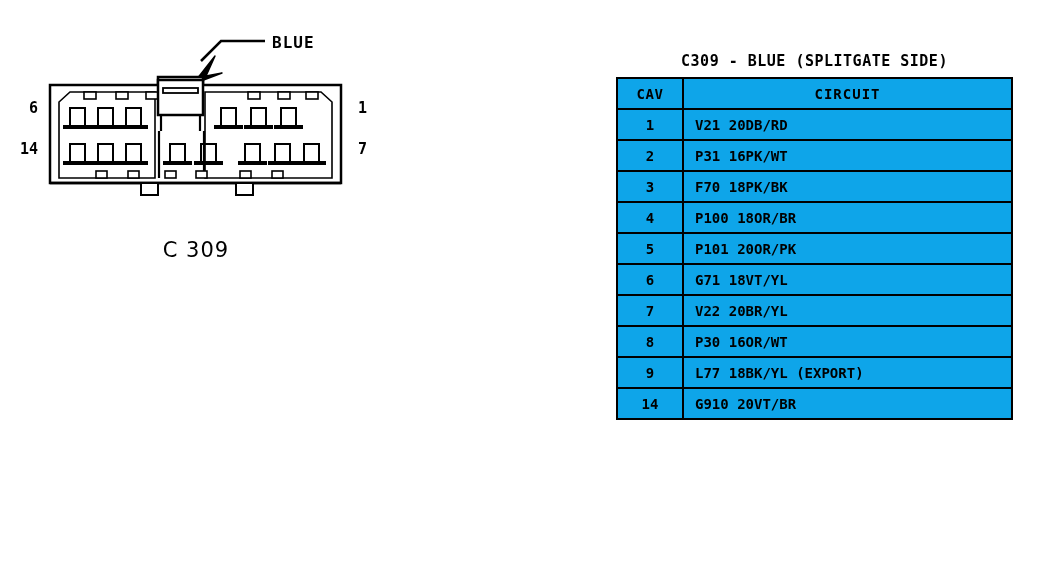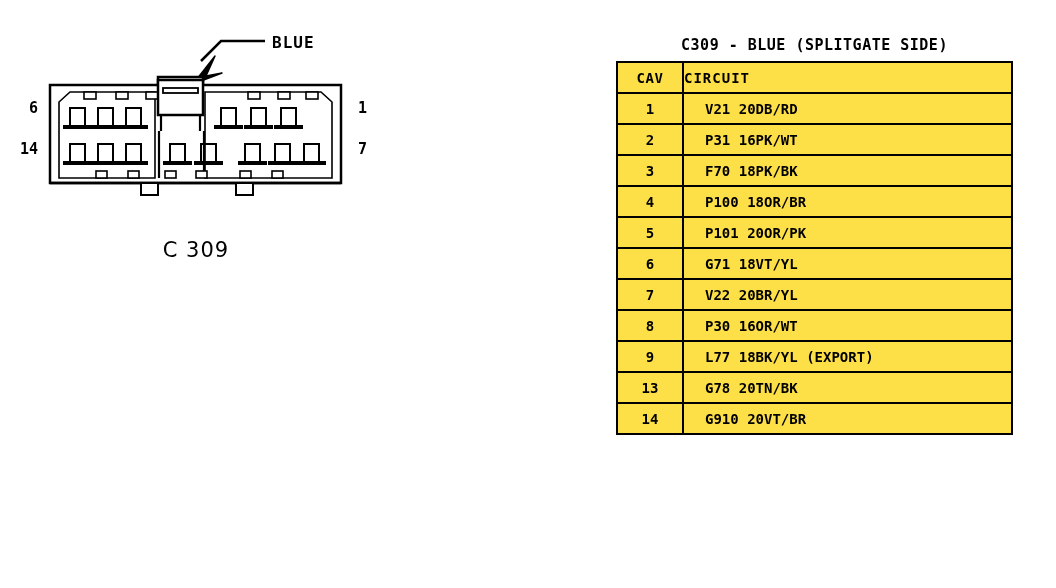--- a/index.html
+++ b/index.html
@@ -53,48 +53,49 @@
     left: 616px;
     top: 36px;
     width: 397px;
   }
   #pinout-title {
     text-align: center;
     font-family: "DejaVu Sans Mono", "Liberation Mono", monospace;
     font-size: 15px;
     font-weight: bold;
     letter-spacing: 0.5px;
-    margin: 0 0 7px 0;
+    margin: 16px 0 7px 0;
     white-space: nowrap;
   }
   table#pinout-table {
     border-collapse: collapse;
     width: 397px;
     table-layout: fixed;
-    background: #fde047;
+    background: #0ea5e9;
   }
   table#pinout-table td,
   table#pinout-table th {
     border: 2px solid #000;
     height: 29px;
     padding: 0;
     font-family: "DejaVu Sans Mono", "Liberation Mono", monospace;
     font-size: 14px;
     font-weight: bold;
     color: #000;
   }
   table#pinout-table .col-cav {
     width: 64px;
     text-align: center;
   }
   table#pinout-table .col-circuit {
     text-align: left;
-    padding-left: 21px;
+    padding-left: 11px;
   }
   table#pinout-table thead .col-circuit {
+    text-align: center;
     padding-left: 0;
     letter-spacing: 1px;
   }
   table#pinout-table thead th {
     letter-spacing: 0.5px;
   }
 </style>
 </head>
 <body>
 
@@ -273,22 +274,18 @@
         </tr>
         <tr>
           <td class="col-cav">8</td>
           <td class="col-circuit">P30 16OR/WT</td>
         </tr>
         <tr>
           <td class="col-cav">9</td>
           <td class="col-circuit">L77 18BK/YL (EXPORT)</td>
         </tr>
         <tr>
-          <td class="col-cav">13</td>
-          <td class="col-circuit">G78 20TN/BK</td>
-        </tr>
-        <tr>
           <td class="col-cav">14</td>
           <td class="col-circuit">G910 20VT/BR</td>
         </tr>
       </tbody>
   </table>
 </div>
 
 </body></html>

